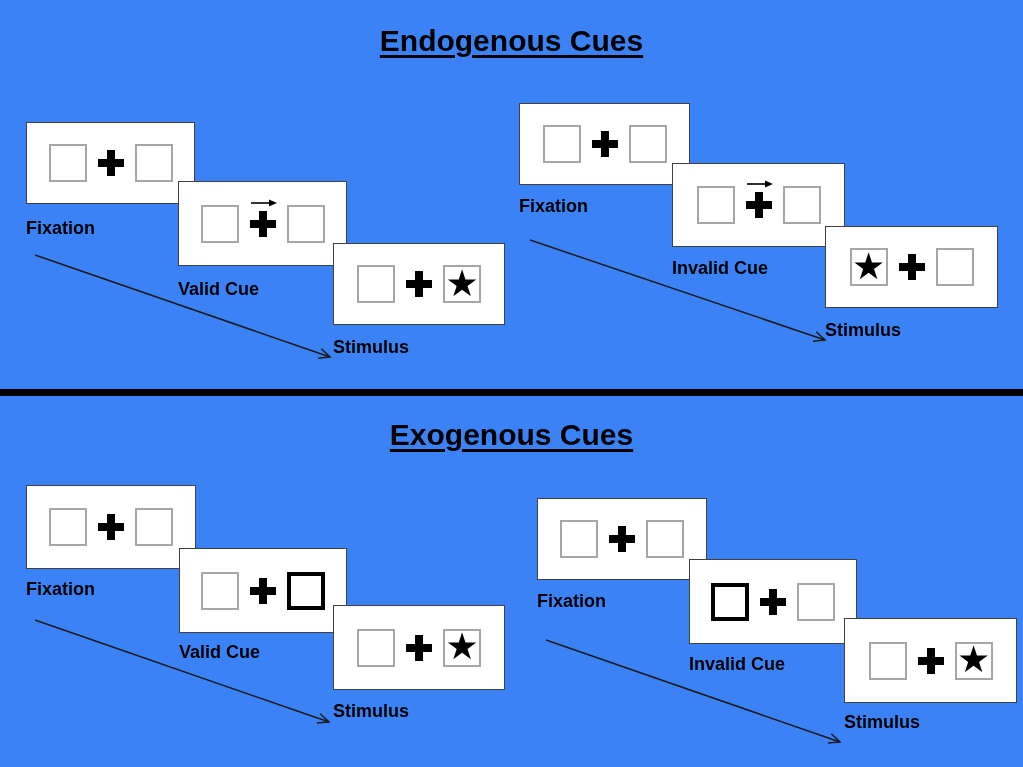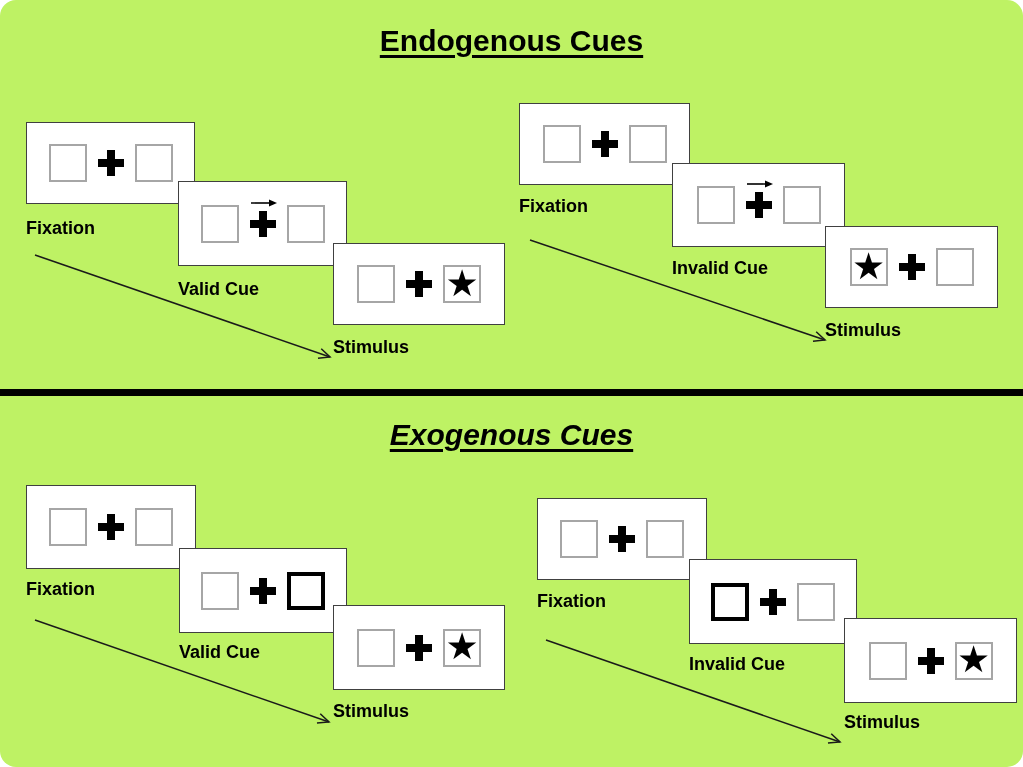--- a/index.html
+++ b/index.html
@@ -1,27 +1,27 @@
 <!DOCTYPE html>
 <html><head>
 <meta charset="utf-8">
 <style>
   * { margin:0; padding:0; box-sizing:border-box; }
   html,body { background:#ffffff; }
   .canvas {
-    position:relative; width:1023px; height:767px; background:#bef264;
-    font-family:"Liberation Sans", sans-serif; color:#000; overflow:hidden;border-radius:16px;
+    position:relative; width:1023px; height:767px; background:#3b82f6;
+    font-family:"Liberation Sans", sans-serif; color:#000; overflow:hidden;
   }
   .title {
     position:absolute; left:0; width:100%; text-align:center;
     font-size:30px; font-weight:bold;
     text-decoration:underline; text-decoration-thickness:3px; text-underline-offset:4px;
   }
   .title--endo { top:24px; }
-  .title--exo  { top:418px;font-style:italic; }
+  .title--exo  { top:418px; }
 
   .divider {
     position:absolute; left:0; top:389px; width:1023px; height:7px; background:#000;
   }
 
   .panel {
     position:absolute; background:#fff; border:1px solid #404040;
     display:flex; align-items:center; justify-content:center; gap:11px;
   }
 

